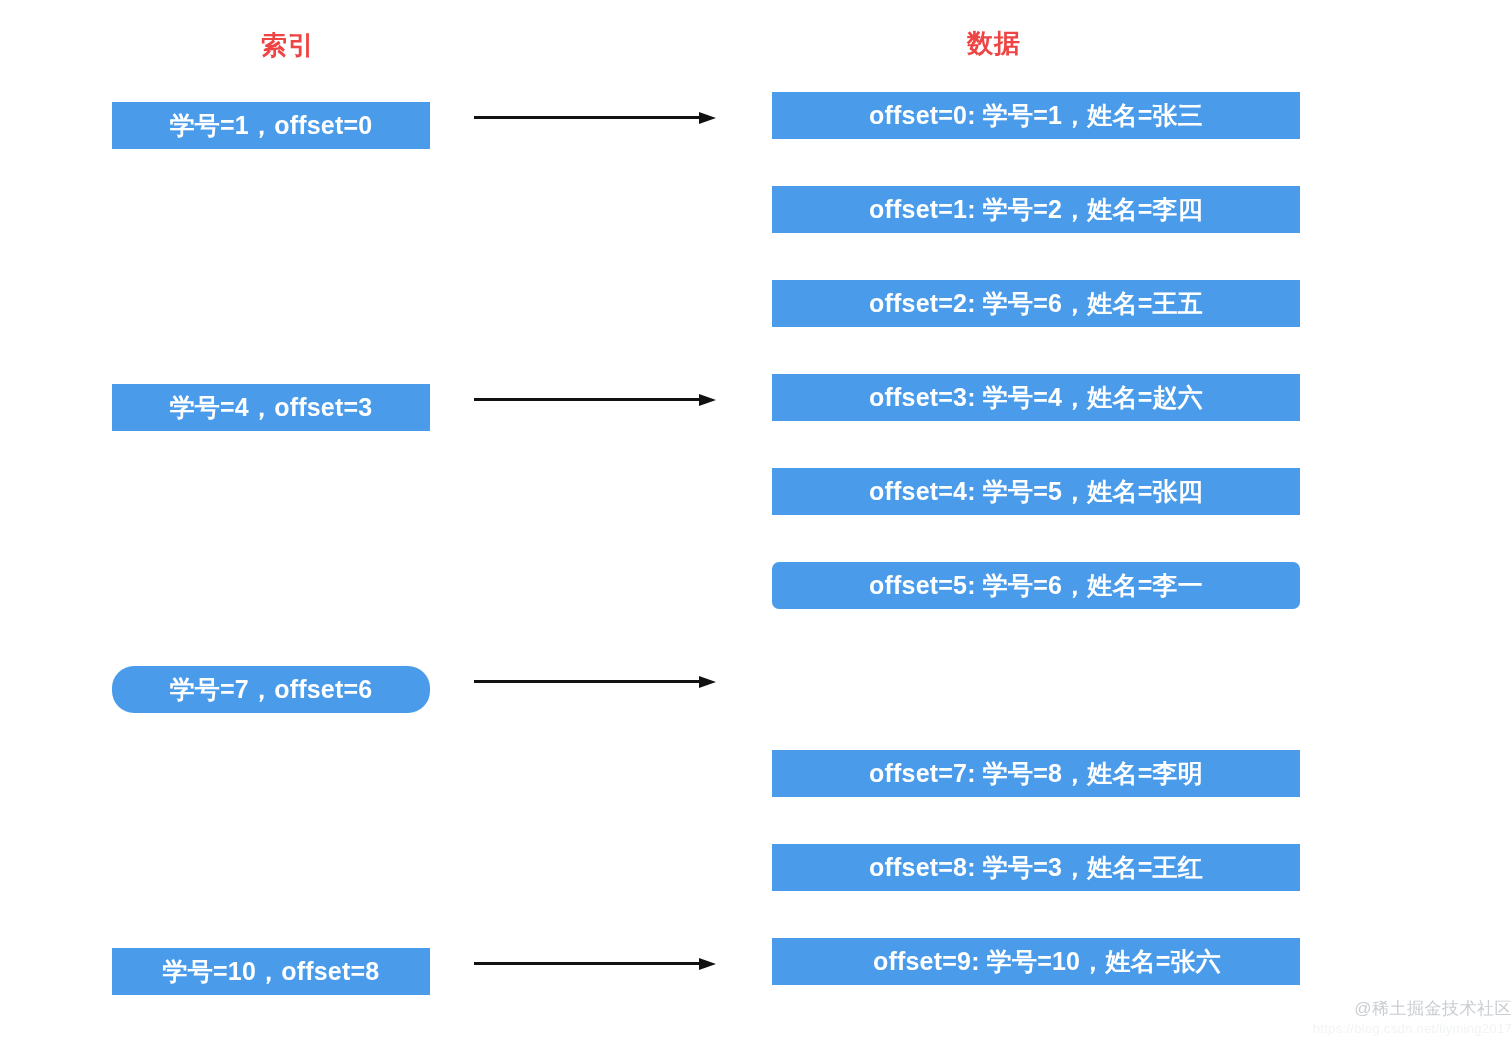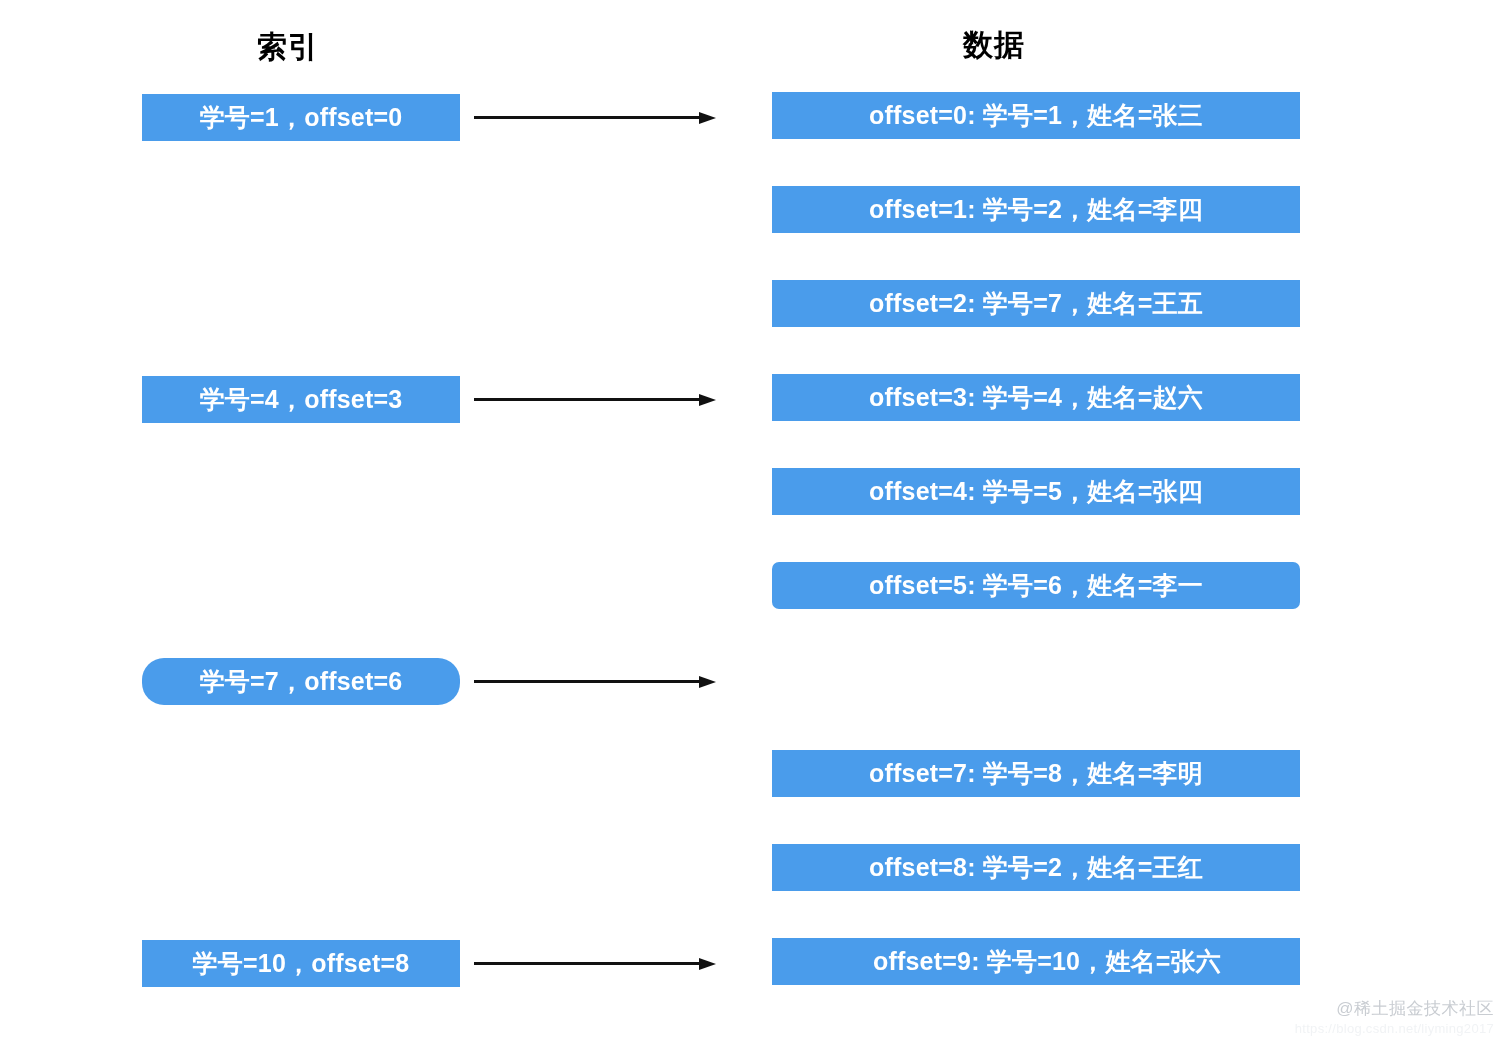--- a/index.html
+++ b/index.html
@@ -15,23 +15,23 @@
     position: relative;
     width: 1512px;
     height: 1048px;
     background: #ffffff;
     overflow: hidden;
   }
 
   
   .col-header {
     position: absolute;
-    font-size: 30px;
+    font-size: 26px;
     font-weight: 700;
-    color: #000000;
+    color: #ef4444;
     letter-spacing: 1px;
     white-space: nowrap;
     text-align: center;
     line-height: 1;
   }
   #header-index {
     left: 128px;
     top: 32px;
     width: 320px;
   }
@@ -51,22 +51,23 @@
     font-size: 25px;
     font-weight: 700;
     display: flex;
     align-items: center;
     justify-content: center;
     white-space: nowrap;
     letter-spacing: 0.2px;
     box-sizing: border-box;
   }
   .index-box {
-    left: 142px;
+    left: 112px;
     width: 318px;
+    margin-top: 8px;
   }
   .data-box {
     left: 730px;
     width: 528px;
     margin-left: 42px;
   }
 
   
   .arrow {
     position: absolute;
@@ -89,21 +90,21 @@
     width: 0;
     height: 0;
     border-top: 6px solid transparent;
     border-bottom: 6px solid transparent;
     border-left: 17px solid #111111;
   }
 
   
   #watermark {
     position: absolute;
-    right: 18px;
+    right: 0;
     bottom: 10px;
     text-align: right;
     line-height: 1.35;
     user-select: none;
   }
   #watermark .wm-main {
     font-size: 17px;
     color: #c9cdd2;
     letter-spacing: 0.5px;
     display: block;
@@ -141,26 +142,26 @@
     <span class="shaft"></span>
     <span class="head"></span>
   </div>
   <div class="arrow" style="top:958px;">
     <span class="shaft"></span>
     <span class="head"></span>
   </div>
 
   <div class="box data-box" style="top:92px;">offset=0: 学号=1，姓名=张三</div>
   <div class="box data-box" style="top:186px;">offset=1: 学号=2，姓名=李四</div>
-  <div class="box data-box" style="top:280px;">offset=2: 学号=7，姓名=王五</div>
+  <div class="box data-box" style="top:280px;">offset=2: 学号=6，姓名=王五</div>
   <div class="box data-box" style="top:374px;">offset=3: 学号=4，姓名=赵六</div>
   <div class="box data-box" style="top:468px;">offset=4: 学号=5，姓名=张四</div>
   <div class="box data-box" style="top:562px;border-radius:7px;">offset=5: 学号=6，姓名=李一</div>
   <div class="box data-box" style="top:750px;">offset=7: 学号=8，姓名=李明</div>
-  <div class="box data-box" style="top:844px;">offset=8: 学号=2，姓名=王红</div>
+  <div class="box data-box" style="top:844px;">offset=8: 学号=3，姓名=王红</div>
   <div class="box data-box" style="top:938px;padding-left:22px;">offset=9: 学号=10，姓名=张六</div>
 
   <div id="watermark">
     <span class="wm-main">@稀土掘金技术社区</span>
     <span class="wm-url">https://blog.csdn.net/liyming2017</span>
   </div>
 
 </div>
 
 </body></html>

